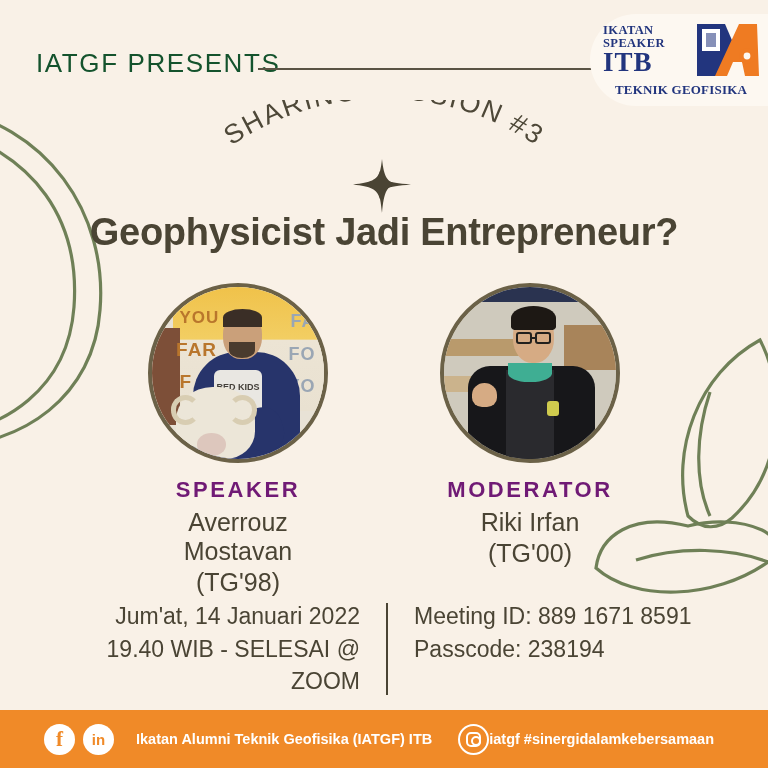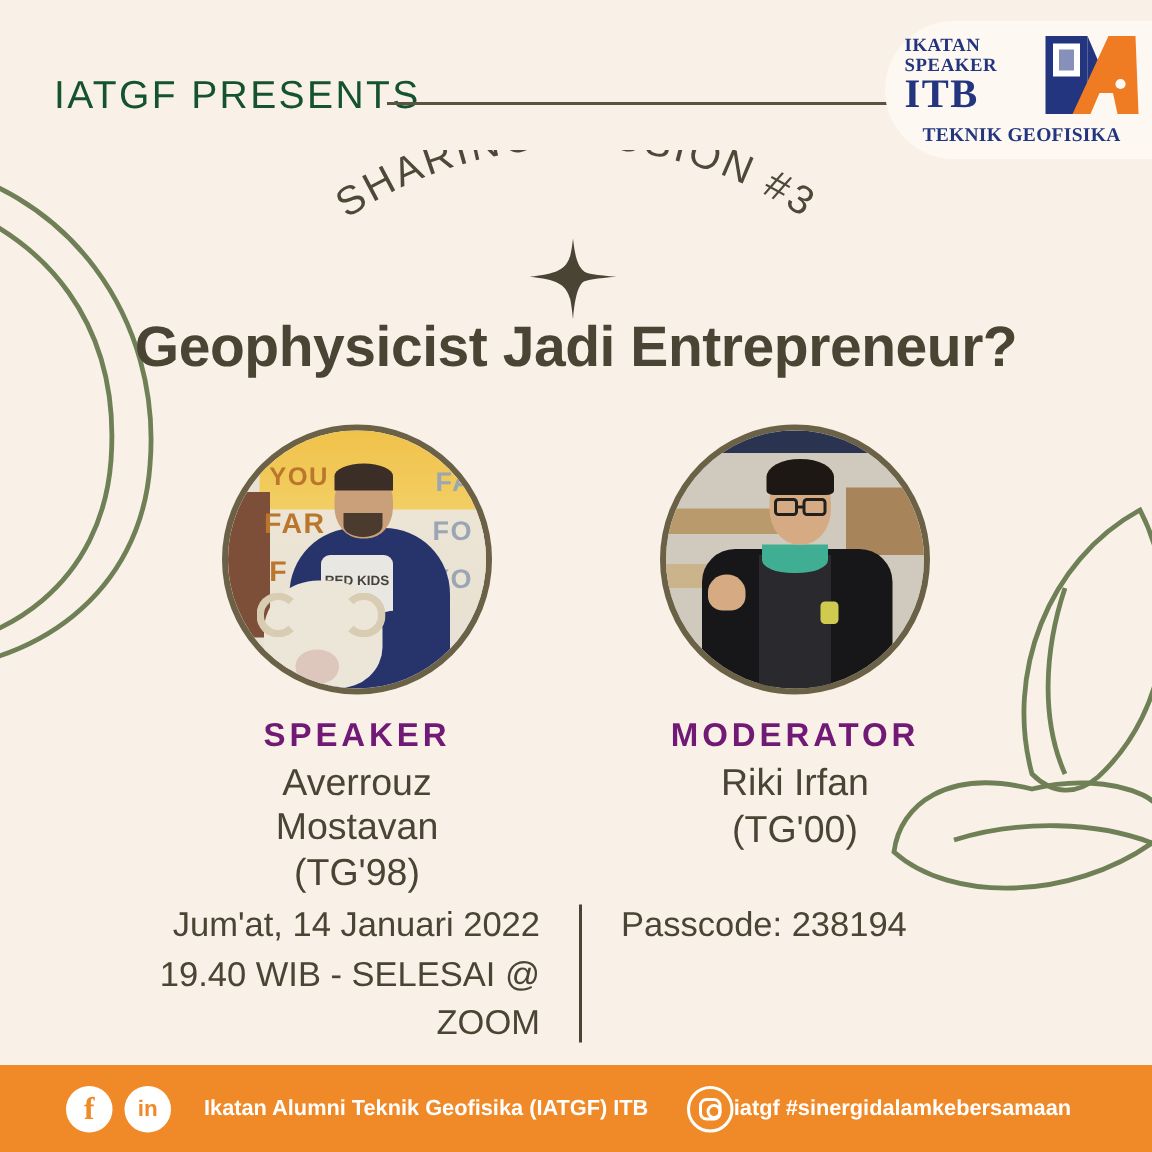--- a/index.html
+++ b/index.html
@@ -320,20 +320,21 @@
     </div>
   </div>
 
   <div class="details">
     <div class="det-col det-left">
       <div>Jum'at, 14 Januari 2022</div>
       <div>19.40 WIB - SELESAI @ ZOOM</div>
     </div>
     <div class="det-div"></div>
     <div class="det-col det-right">
+      <div>Meeting ID: 889 1671 8591</div>
       <div>Passcode: 238194</div>
     </div>
   </div>
 
   <div class="footer">
     <div class="fb-ico">f</div>
     <div class="li-ico">in</div>
     <div class="foot-txt ft-org">Ikatan Alumni Teknik Geofisika (IATGF) ITB</div>
     <div class="ft-ig-wrap">
       <div class="ig-ico">

